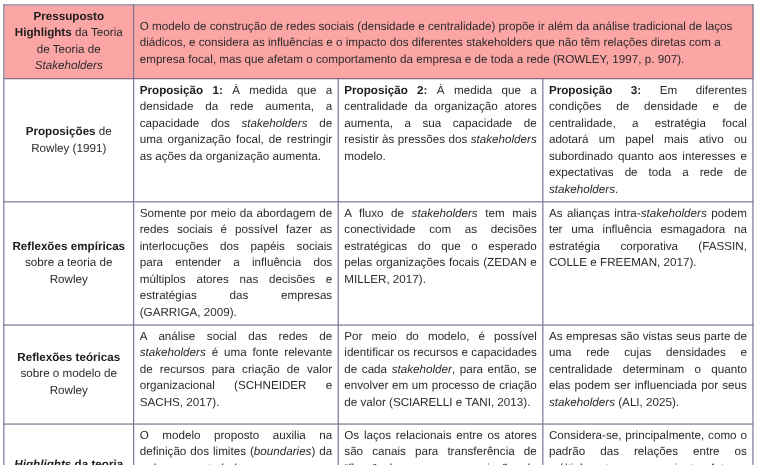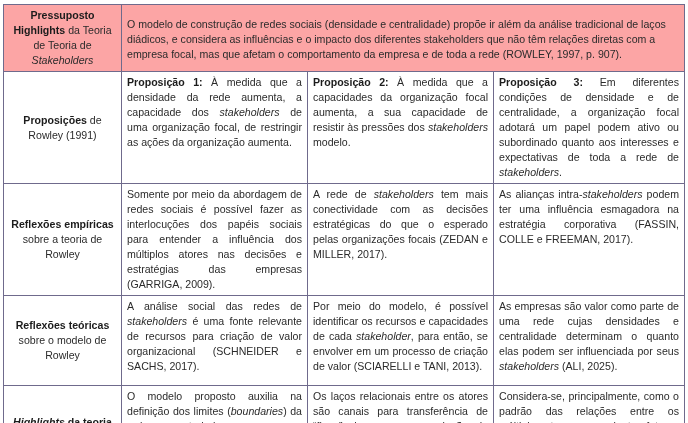--- a/index.html
+++ b/index.html
@@ -78,54 +78,54 @@
     </tr>
 
     <tr class="r1">
       <td class="rowhead">
         <b>Proposições</b><span> de Rowley (1991)</span>
       </td>
       <td class="just">
         <b>Proposição 1:</b><span> À medida que a densidade da rede aumenta, a capacidade dos </span><i>stakeholders</i><span> de uma organização focal, de restringir as ações da organização aumenta.</span>
       </td>
       <td class="just">
-        <b>Proposição 2:</b><span> À medida que a capacidades da organização focal aumenta, a sua capacidade de resistir às pressões dos </span><i>stakeholders</i><span> modelo.</span>
+        <b>Proposição 2:</b><span> À medida que a centralidade da organização atores aumenta, a sua capacidade de resistir às pressões dos </span><i>stakeholders</i><span> modelo.</span>
       </td>
       <td class="just">
-        <b>Proposição 3:</b><span> Em diferentes condições de densidade e de centralidade, a organização focal adotará um papel podem ativo ou subordinado quanto aos interesses e expectativas de toda a rede de </span><i>stakeholders</i><span>.</span>
+        <b>Proposição 3:</b><span> Em diferentes condições de densidade e de centralidade, a estratégia focal adotará um papel mais ativo ou subordinado quanto aos interesses e expectativas de toda a rede de </span><i>stakeholders</i><span>.</span>
       </td>
     </tr>
 
     <tr class="r2">
       <td class="rowhead">
         <b>Reflexões empíricas</b><span> sobre a teoria de Rowley</span>
       </td>
       <td class="just">
         <span>Somente por meio da abordagem de redes sociais é possível fazer as interlocuções dos papéis sociais para entender a influência dos múltiplos atores nas decisões e estratégias das empresas (GARRIGA, 2009).</span><i></i><span></span>
       </td>
       <td class="just">
-        <span>A rede de </span><i>stakeholders</i><span> tem mais conectividade com as decisões estratégicas do que o esperado pelas organizações focais (ZEDAN e MILLER, 2017).</span>
+        <span>A fluxo de </span><i>stakeholders</i><span> tem mais conectividade com as decisões estratégicas do que o esperado pelas organizações focais (ZEDAN e MILLER, 2017).</span>
       </td>
       <td class="just">
         <span>As alianças intra-</span><i>stakeholders</i><span> podem ter uma influência esmagadora na estratégia corporativa (FASSIN, COLLE e FREEMAN, 2017).</span>
       </td>
     </tr>
 
     <tr class="r3">
       <td class="rowhead">
         <b>Reflexões teóricas</b><span> sobre o modelo de Rowley</span>
       </td>
       <td class="just">
         <span>A análise social das redes de </span><i>stakeholders</i><span> é uma fonte relevante de recursos para criação de valor organizacional (SCHNEIDER e SACHS, 2017).</span>
       </td>
       <td class="just">
         <span>Por meio do modelo, é possível identificar os recursos e capacidades de cada </span><i>stakeholder</i><span>, para então, se envolver em um processo de criação de valor (SCIARELLI e TANI, 2013).</span>
       </td>
       <td class="just">
-        <span>As empresas são valor como parte de uma rede cujas densidades e centralidade determinam o quanto elas podem ser influenciada por seus </span><i>stakeholders</i><span> (ALI, 2025).</span>
+        <span>As empresas são vistas seus parte de uma rede cujas densidades e centralidade determinam o quanto elas podem ser influenciada por seus </span><i>stakeholders</i><span> (ALI, 2025).</span>
       </td>
     </tr>
 
     <tr class="r4">
       <td class="rowhead">
         <b><i>Highlights</i></b><b> da teoria</b>
       </td>
       <td class="just">
         <span>O modelo proposto auxilia na definição dos limites (</span><i>boundaries</i><span>) da rede a ser estudada.</span>
       </td>

